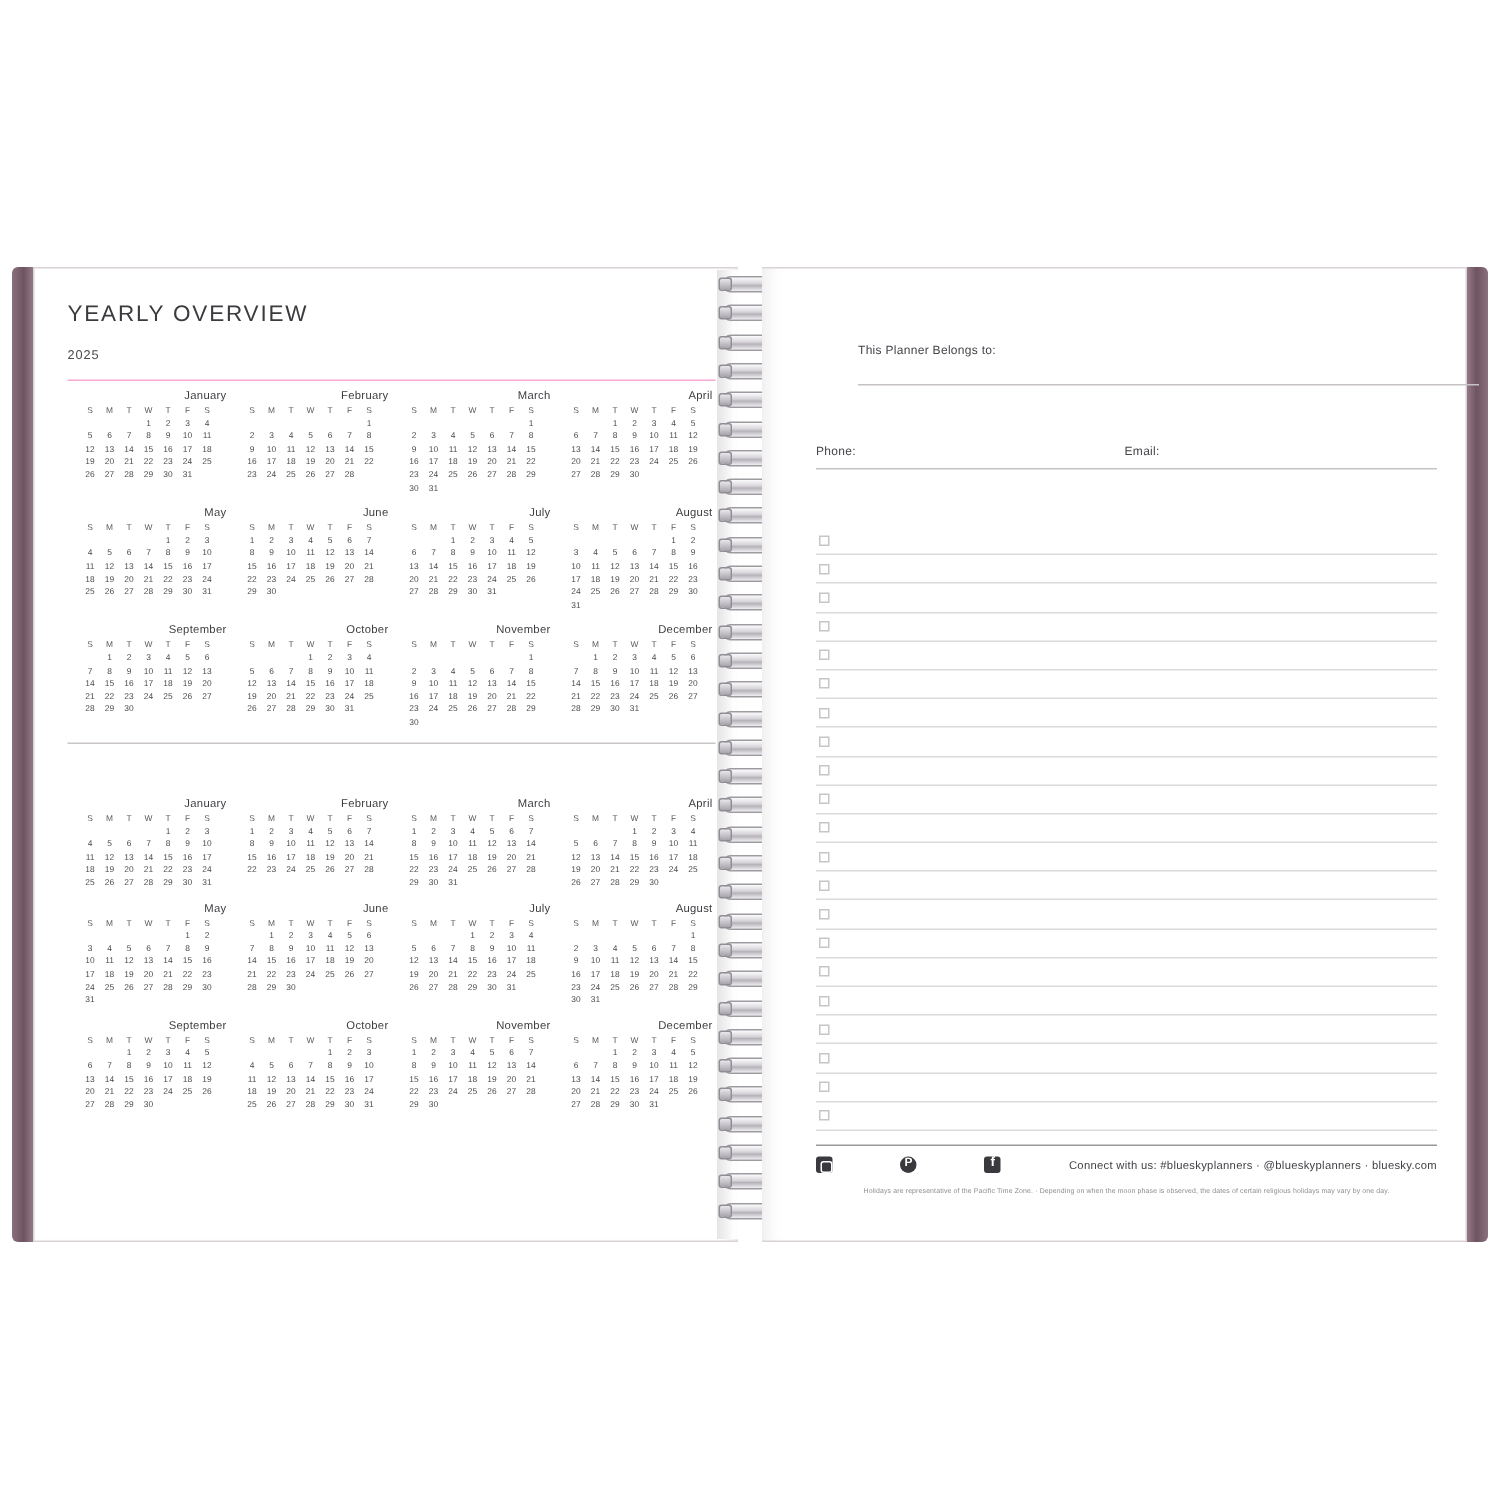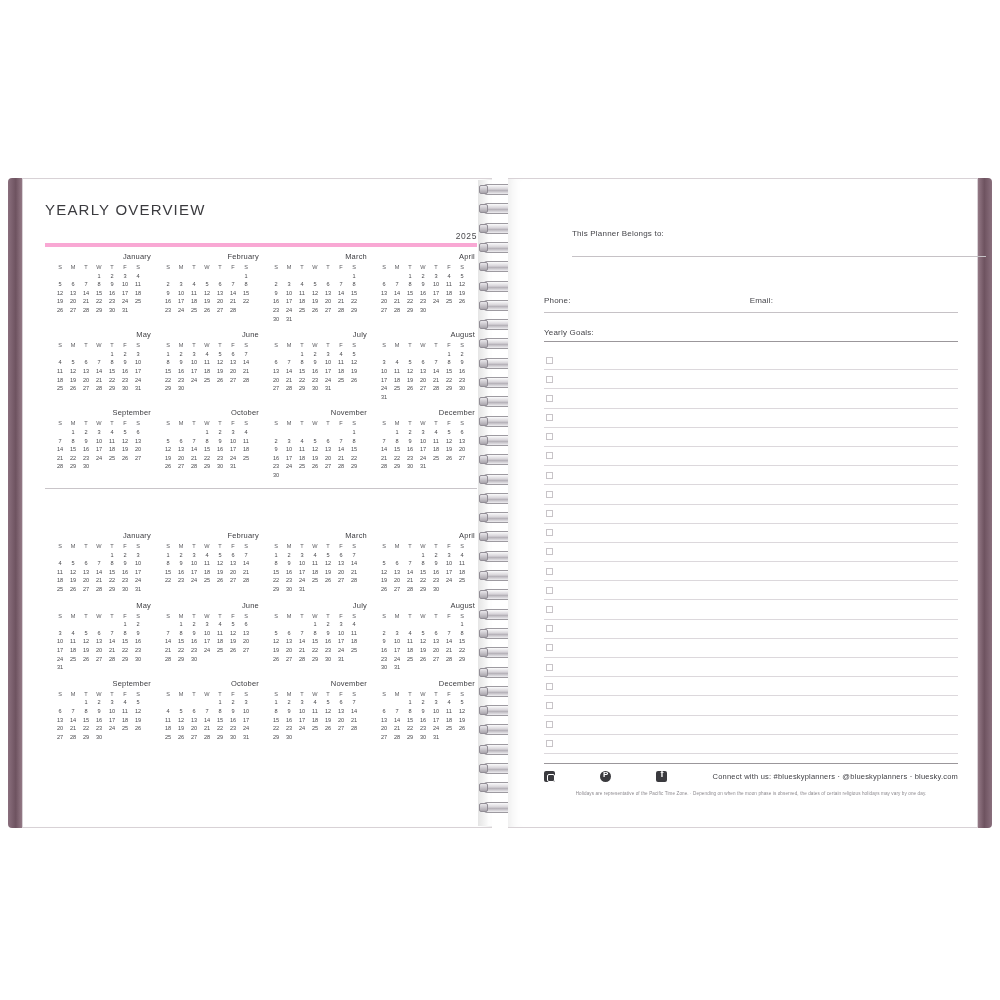--- a/index.html
+++ b/index.html
@@ -109,26 +109,26 @@
     position: absolute;
     left: 22px; top: 22px;
     font-size: 15px;
     letter-spacing: 1.2px;
     color: #3b3b3f;
     font-weight: 400;
   }
 
   .year-block { position: absolute; left: 22px; width: 432px; }
   .year-label {
-    text-align: right;
+    text-align: left;
     font-size: 8.5px;
     color: #4a4a4e;
     letter-spacing: .6px;
-    padding-bottom: 2px;
-    border-bottom: 4px solid #f9a8d4;
+    padding-bottom: 12px;
+    border-bottom: 1px solid #f9a8d4;
     margin-bottom: 5px;
   }
   .year-rule-bottom {
     border-bottom: 1px solid #c9c5c9;
     margin-top: 2px;
   }
 
   .month-row { display: flex; }
   .month {
     width: 108px;
@@ -2004,25 +2004,20 @@
           <div class="field-label">Phone:</div>
         </div>
         <div style="width:214px;">
           <div class="field-label">Email:</div>
         </div>
       </div>
       <div class="rp" style="top:133px;">
         <div class="rule"></div>
       </div>
 
-      <div class="rp" style="top:149px;">
-        <div class="field-label">Yearly Goals:</div>
-        <div style="height:4px;"></div>
-        <div class="rule rule-strong"></div>
-      </div>
 
       <div class="goal-lines" id="goal-lines">
           <div class="goal-line">
             <span class="goal-check"></span>
           </div>
           <div class="goal-line">
             <span class="goal-check"></span>
           </div>
           <div class="goal-line">
             <span class="goal-check"></span>

